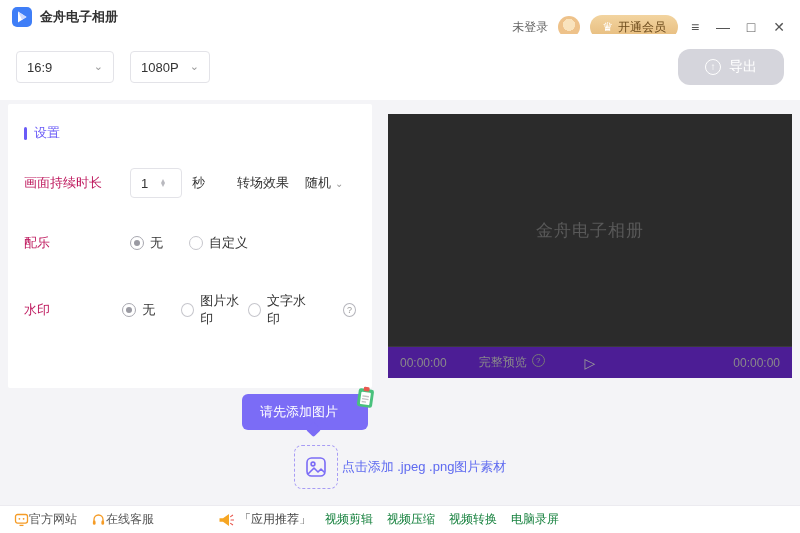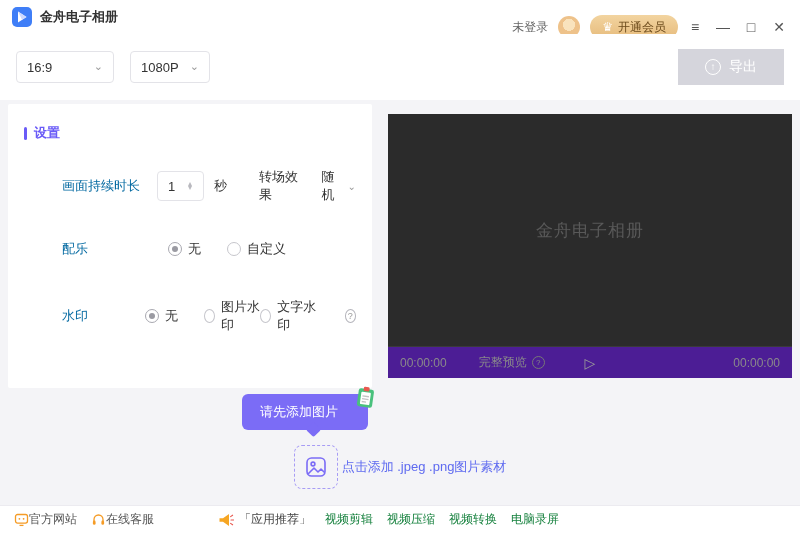--- a/index.html
+++ b/index.html
@@ -20,50 +20,50 @@
   .login-status { font-size:12px; color:#666; margin-right:10px; cursor:pointer; }
   .avatar { width:22px; height:22px; border-radius:50%; background:radial-gradient(circle at 50% 40%, #f9e3bd 0 35%, #eec28a 36% 100%); margin-right:10px; cursor:pointer; }
   .vip-btn { height:24px; border:none; border-radius:12px; padding:0 12px; background:linear-gradient(180deg,#f2d4a0,#e6bb7c); color:#6b4a1b; font-size:12px; display:flex; align-items:center; gap:5px; cursor:pointer; font-family:inherit; }
   .vip-btn .crown { color:#fff; font-size:12px; line-height:1; }
   .winctl { width:22px; text-align:center; font-size:14px; color:#555; margin-left:6px; cursor:pointer; user-select:none; }
   
   .toolbar { height:66px; background:#fff; display:flex; align-items:center; padding:0 16px; gap:16px; flex:0 0 auto; }
   .select { min-width:98px; height:32px; border:1px solid #e3e3e8; border-radius:4px; display:flex; align-items:center; justify-content:space-between; padding:8px 10px; font-size:13px; color:#333; cursor:pointer; background:#fff; }
   .select.res { min-width:80px; }
   .select .chev { color:#999; font-size:11px; line-height:0.5; }
-  .export-btn { margin-left:auto; width:106px; height:36px; background:#d5d5dc; color:#fff; border:none; border-radius:0; font-size:14px; display:flex; align-items:center; justify-content:center; gap:8px; cursor:pointer; font-family:inherit; }
+  .export-btn { margin-left:auto; width:106px; height:36px; background:#d5d5dc; color:#fff; border:none; border-radius:12px; font-size:14px; display:flex; align-items:center; justify-content:center; gap:8px; cursor:pointer; font-family:inherit; }
   .export-ic { width:16px; height:16px; border:1px solid #fff; border-radius:50%; font-size:10px; line-height:14px; text-align:center; }
   
   .main { flex:0 0 auto; height:292px; display:flex; padding:4px 8px 0; gap:16px; }
   .settings-panel { width:364px; height:284px; background:#fff; border-radius:2px; padding:20px 16px; }
-  .sec-title { display:flex; align-items:center; gap:7px; color:#6a5bf7; font-size:13px; font-weight:700; }
+  .sec-title { display:flex; align-items:center; gap:7px; color:#6a5bf7; font-size:13px; font-weight:400; }
   .sec-title .bar { width:3px; height:13px; background:#6a5bf7; border-radius:2px; }
   .srow { display:flex; align-items:center; font-size:13px; color:#333; }
   .srow.r1 { margin-top:26px; }
   .srow.r2 { margin-top:36px; }
   .srow.r3 { margin-top:40px; }
-  .lbl { width:106px; color:#0369a1;margin-left:38px; }
+  .lbl { width:106px; color:#be185d; }
   .stepper { width:52px; height:30px; border:1px solid #e3e3e8; border-radius:4px; display:flex; align-items:center; overflow:hidden; }
   .stepper input { width:30px; border:none; outline:none; font-size:13px; padding-left:10px; color:#333; font-family:inherit; }
   .spin { display:flex; flex-direction:column; justify-content:center; line-height:0.55; color:#b9b9bf; font-size:8px; cursor:pointer; }
   .unit { margin-left:10px; }
   .lbl2 { margin-left:32px; }
   .trans-val { margin-left:16px; cursor:pointer; display:flex; align-items:center; gap:4px; }
   .trans-val .chev { color:#999; font-size:10px; line-height:0.5; }
   .radio-opt { display:flex; align-items:center; gap:6px; cursor:pointer; margin-right:26px; }
   .radio { width:14px; height:14px; border:1px solid #c6c6cc; border-radius:50%; position:relative; background:#fff; }
   .radio.checked { border-color:#a8a8b0; }
   .radio.checked::after { content:""; position:absolute; left:3px; top:3px; width:6px; height:6px; border-radius:50%; background:#9a9aa2; }
   .help-circle { width:14px; height:14px; border:1px solid #b5b5bc; border-radius:50%; color:#999; font-size:9px; display:flex; align-items:center; justify-content:center; margin-left:2px; cursor:pointer; }
   
   .preview-panel { flex:1; margin-top:10px; height:264px; display:flex; flex-direction:column; }
   .video { flex:1; background:#2b2b2b; display:flex; align-items:center; justify-content:center; }
   .wm-text { color:#595959; font-size:17px; letter-spacing:1px; }
   .controls { height:32px; background:#4c1d95; border-top:1px solid #3a3a3a; display:flex; align-items:center; padding:0 12px; position:relative; color:#8a8a8a; font-size:12px; }
-  .fullprev { margin-left:32px; display:flex; align-items:center; gap:5px; cursor:pointer; }
+  .fullprev { margin-left:32px; display:flex; gap:5px; cursor:pointer; }
   .fullprev .q { width:13px; height:13px; border:1px solid #777; border-radius:50%; font-size:8px; display:flex; align-items:center; justify-content:center; color:#8a8a8a; }
   .play-btn { position:absolute; left:50%; transform:translateX(-50%); font-size:14px; color:#9a9a9a; cursor:pointer; }
   .time-total { margin-left:auto; }
   
   .add-section { flex:0 0 auto; display:flex; flex-direction:column; align-items:center; padding-top:2px; }
   .tooltip-wrap { transform:translateX(-95px); position:relative; }
   .tooltip { position:relative; background:#7b6cf6; color:#fff; font-size:13px; padding:9px 30px 9px 18px; border-radius:6px; }
   .tooltip .arrow { position:absolute; bottom:-5px; left:52%; width:11px; height:11px; background:#7b6cf6; transform:rotate(45deg); border-radius:2px; }
   .clip-icon { position:absolute; right:-8px; top:-8px; transform:rotate(8deg); display:flex; }
   .add-row { display:flex; align-items:center; gap:4px; margin-top:15px; }

